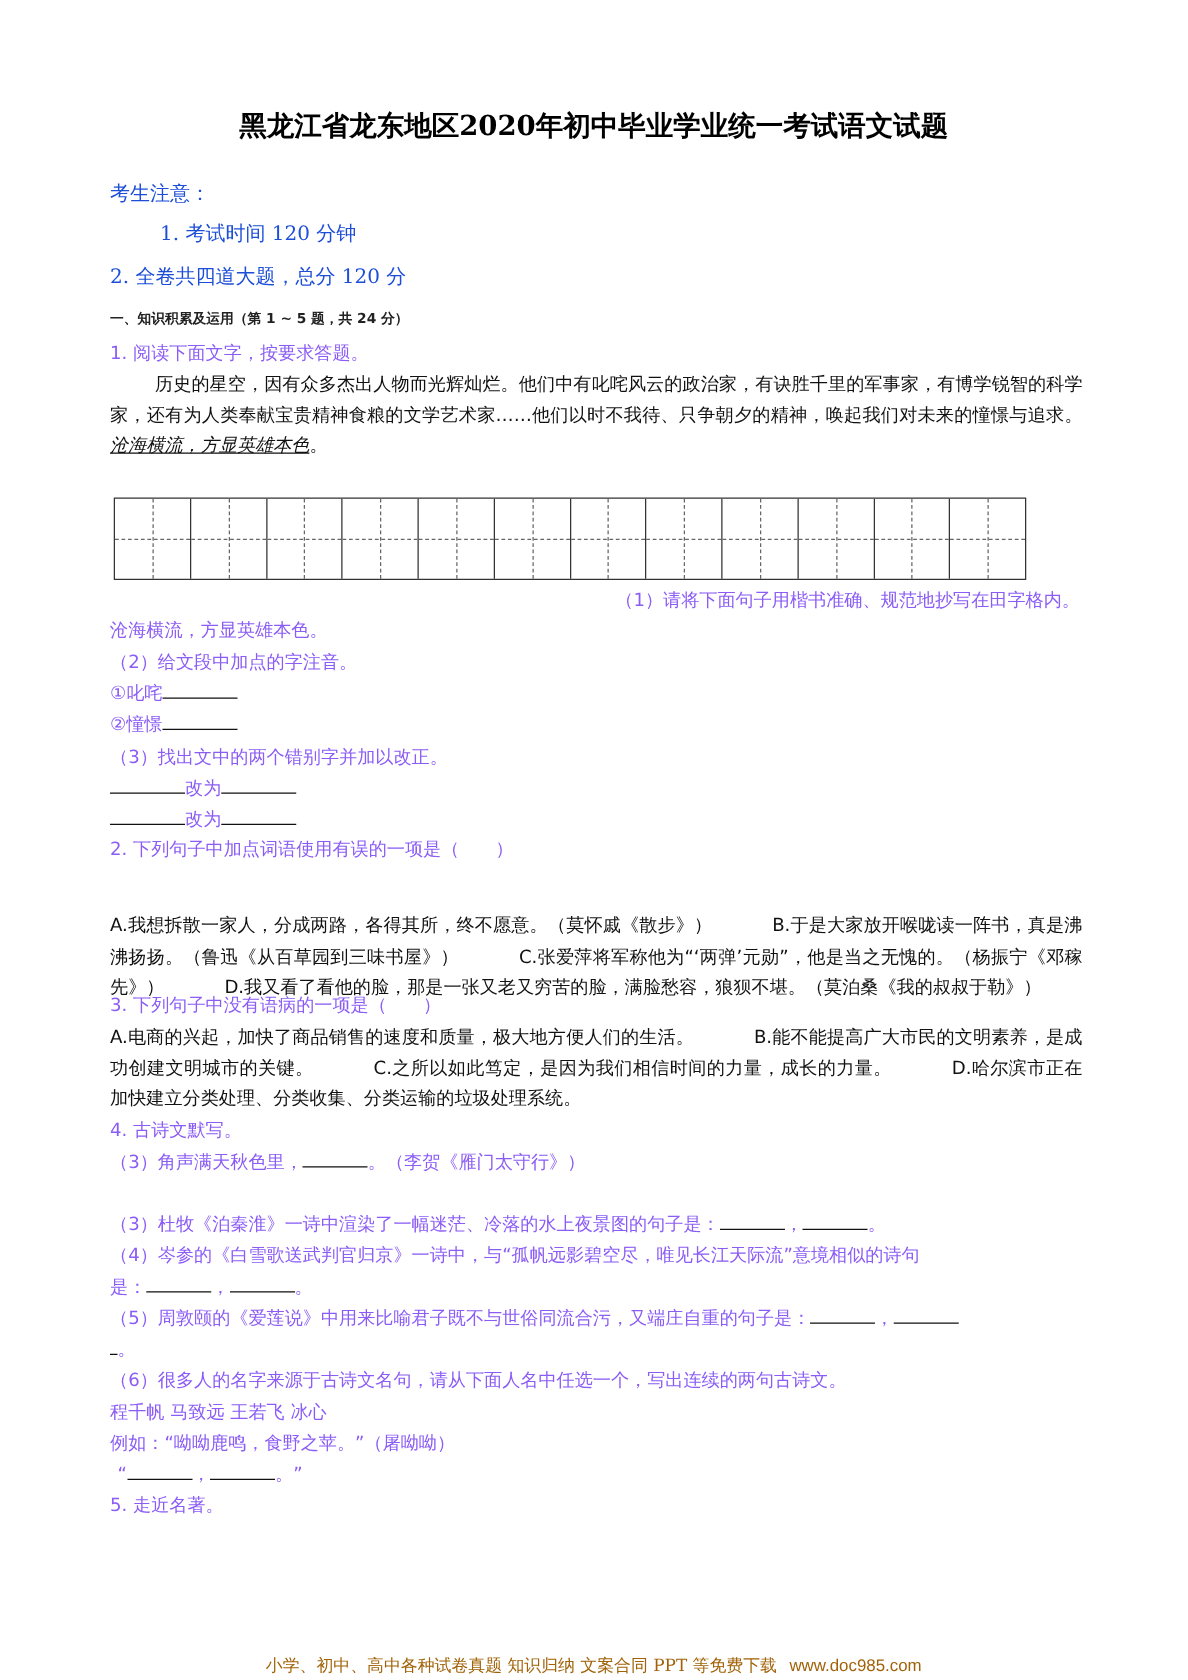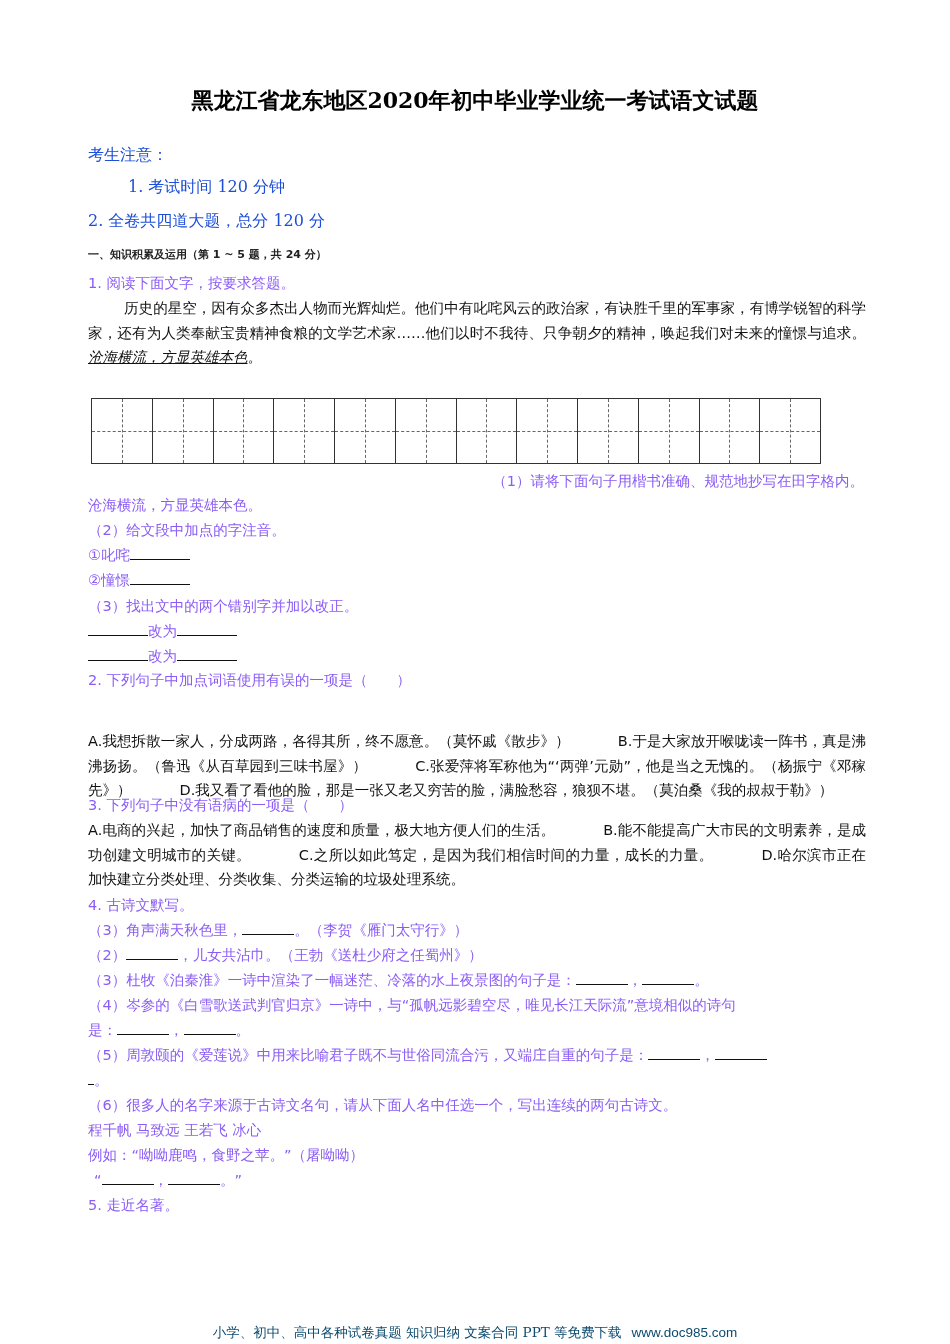--- a/index.html
+++ b/index.html
@@ -52,21 +52,21 @@
     position: absolute; left: 50%; top: 0; bottom: 0; width: 0;
     border-left: 1.5px dashed #666;
   }
   .cell .hmid {
     position: absolute; top: 50%; left: 0; right: 0; height: 0;
     border-top: 1.5px dashed #666;
   }
   .footer {
     position: absolute; top: 1324px; left: 0; width: 950px; text-align: center;
     font-family: "DejaVu Serif", "Liberation Serif", serif;
-    font-size: 13.5px; color: #0c4a6e;
+    font-size: 13.5px; color: #a16207;
   }
   .footer .url { font-family: "Liberation Sans", sans-serif; margin-left: 10px; }
 </style>
 </head>
 <body>
 
 <div class="page">
 
   <div class="title">黑龙江省龙东地区2020年初中毕业学业统一考试语文试题</div>
 
@@ -140,21 +140,20 @@
   <div class="line" style="top:644px;"><span class="blank w60"></span><span>改为</span><span class="blank w60"></span></div>
 
   <div class="line" style="top:668px;">2. 下列句子中加点词语使用有误的一项是（　　）</div>
   <div class="para wrap" style="top:693px;margin-top:36px;"><span>A.我想拆散一家人，分成两路，各得其所，终不愿意。（莫怀戚《散步》）</span><span class="gap"></span><span>B.于是大家放开喉咙读一阵书，真是沸沸扬扬。（鲁迅《从百草园到三味书屋》）</span><span class="gap"></span><span>C.张爱萍将军称他为“‘两弹’元勋”，他是当之无愧的。（杨振宁《邓稼先》）</span><span class="gap"></span><span>D.我又看了看他的脸，那是一张又老又穷苦的脸，满脸愁容，狼狈不堪。（莫泊桑《我的叔叔于勒》）</span></div>
 
   <div class="line" style="top:793px;">3. 下列句子中没有语病的一项是（　　）</div>
   <div class="para wrap" style="top:818px;"><span>A.电商的兴起，加快了商品销售的速度和质量，极大地方便人们的生活。</span><span class="gap"></span><span>B.能不能提高广大市民的文明素养，是成功创建文明城市的关键。</span><span class="gap"></span><span>C.之所以如此笃定，是因为我们相信时间的力量，成长的力量。</span><span class="gap"></span><span>D.哈尔滨市正在加快建立分类处理、分类收集、分类运输的垃圾处理系统。</span></div>
 
   <div class="line" style="top:893px;">4. 古诗文默写。</div>
   <div class="line" style="top:918px;"><span>（3）角声满天秋色里，</span><span class="blank w52"></span><span>。（李贺《雁门太守行》）</span></div>
-  <div class="line" style="top:943px;"><span>（2）</span><span class="blank w52"></span><span>，儿女共沾巾。（王勃《送杜少府之任蜀州》）</span></div>
   <div class="line" style="top:968px;"><span>（3）杜牧《泊秦淮》一诗中渲染了一幅迷茫、冷落的水上夜景图的句子是：</span><span class="blank w52"></span><span>，</span><span class="blank w52"></span><span>。</span></div>
   <div class="line" style="top:993px;">（4）岑参的《白雪歌送武判官归京》一诗中，与“孤帆远影碧空尽，唯见长江天际流”意境相似的诗句</div>
   <div class="line" style="top:1018px;"><span>是：</span><span class="blank w52"></span><span>，</span><span class="blank w52"></span><span>。</span></div>
   <div class="line" style="top:1043px;"><span>（5）周敦颐的《爱莲说》中用来比喻君子既不与世俗同流合污，又端庄自重的句子是：</span><span class="blank w52"></span><span>，</span><span class="blank w52"></span></div>
   <div class="line" style="top:1068px;"><span class="blank" style="width:6px;"></span><span>。</span></div>
   <div class="line" style="top:1093px;">（6）很多人的名字来源于古诗文名句，请从下面人名中任选一个，写出连续的两句古诗文。</div>
   <div class="line" style="top:1118px;">程千帆 马致远 王若飞 冰心</div>
   <div class="line" style="top:1143px;">例如：“呦呦鹿鸣，食野之苹。”（屠呦呦）</div>
   <div class="line" style="top:1168px;"><span style="padding-left:6px;">“</span><span class="blank w52"></span><span>，</span><span class="blank w52"></span><span>。</span><span>”</span></div>
 

